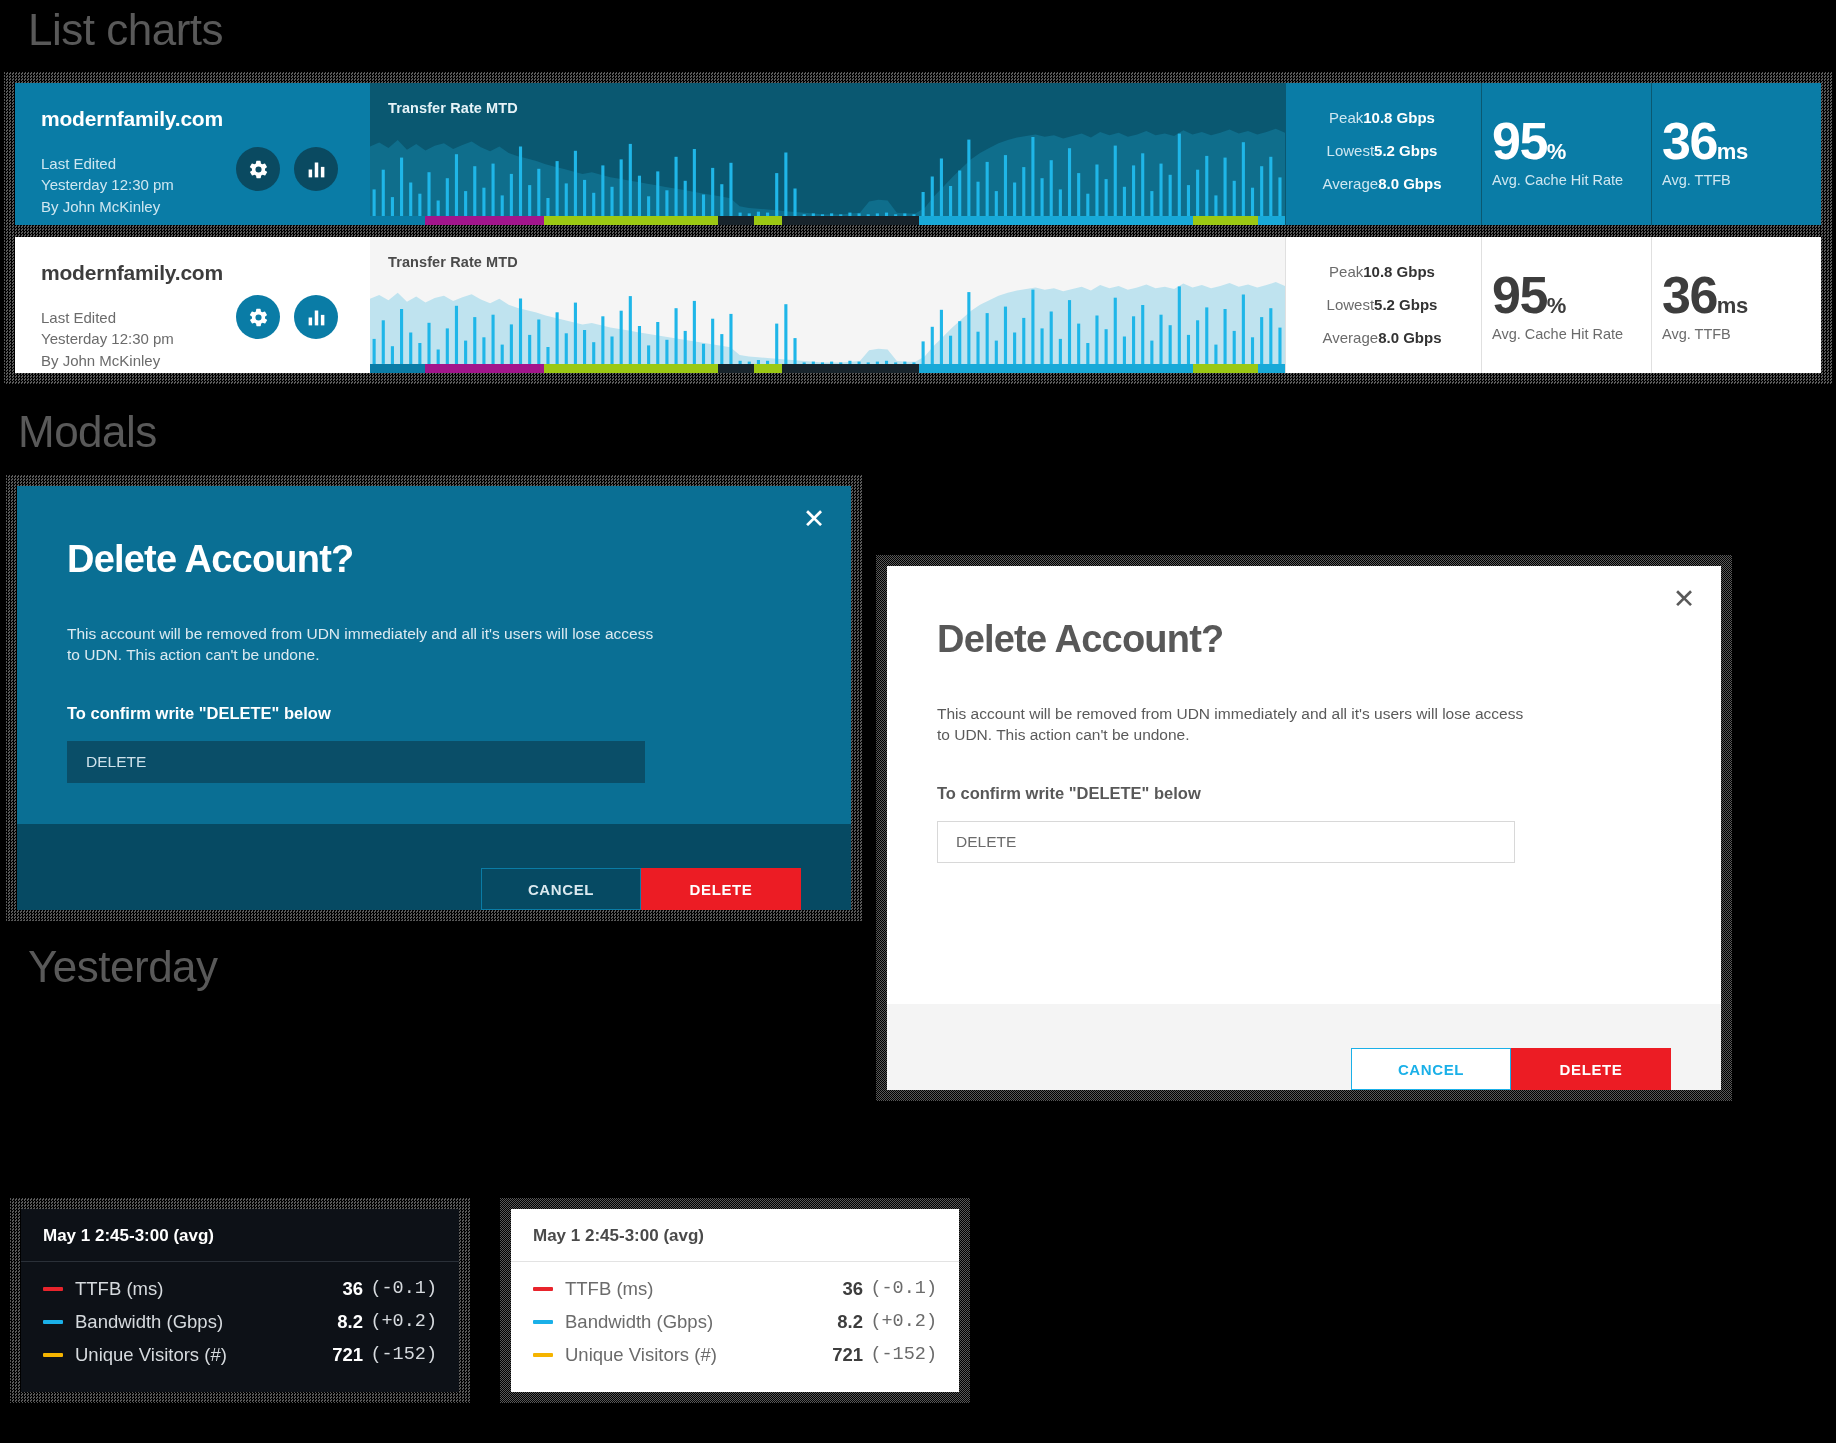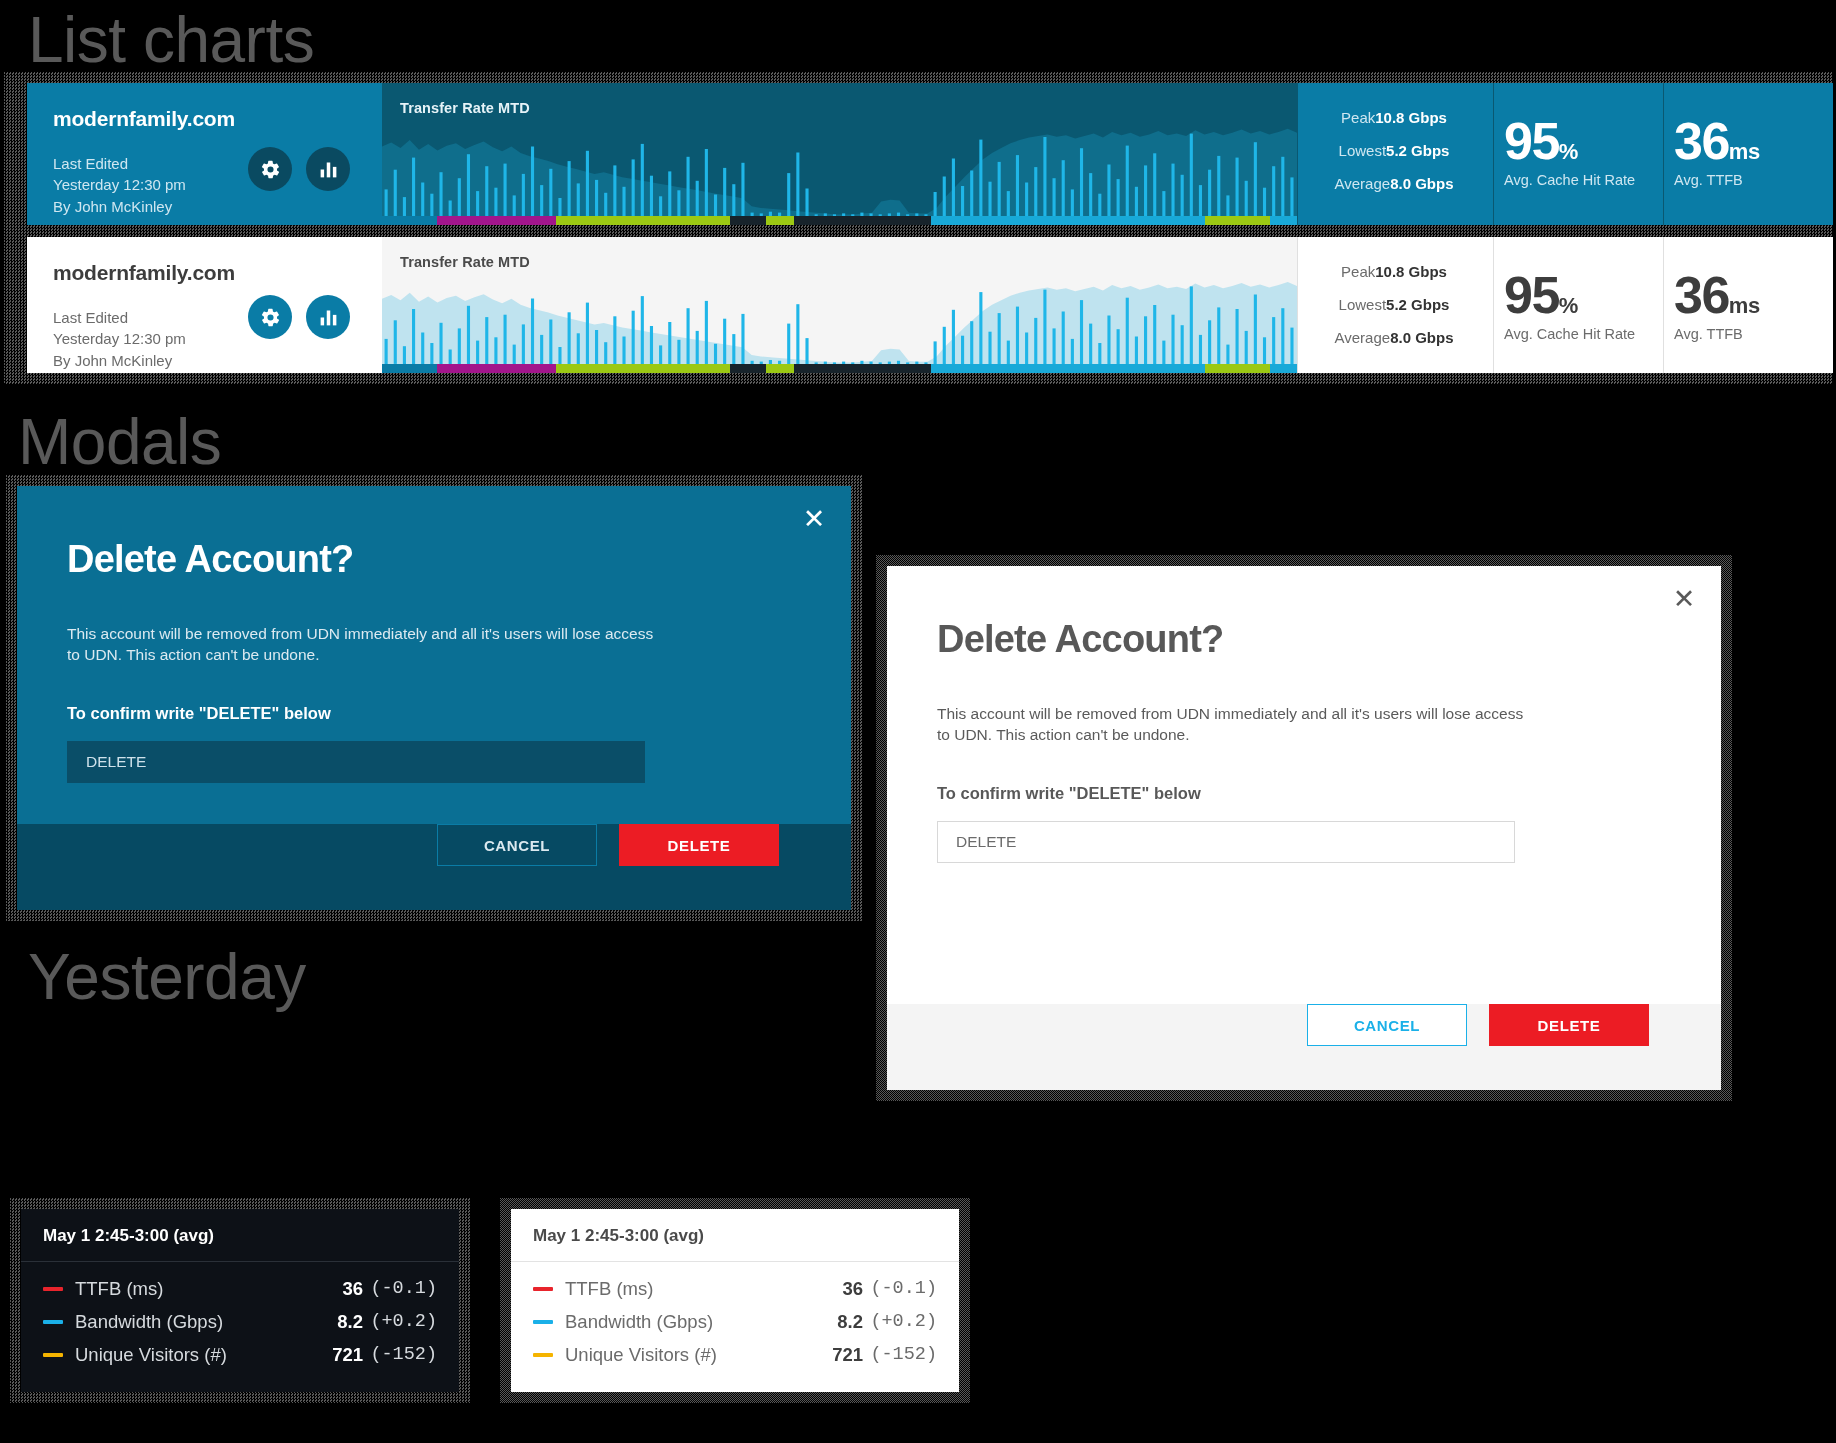--- a/index.html
+++ b/index.html
@@ -6,21 +6,21 @@
   html, body {
     width: 1836px; height: 1443px;
     background: #000;
     font-family: "Liberation Sans", sans-serif;
     overflow: hidden;
   }
 
   
   .section-title {
     color: #595959;
-    font-size: 64px;
+    font-size: 44px;
     font-weight: 400;
     letter-spacing: -0.5px;
     line-height: 1;
   }
 
   
   .noise-frame {
     position: absolute;
     background-color: #141414;
     background-image:
@@ -30,21 +30,20 @@
   }
   .noise-frame.soft { background-size: 2px 2px; }
 
   
   .list-card {
     display: flex;
     width: 100%;
     height: 100%;
     overflow: hidden;
     position: relative;
-    margin-left: 12px;
   }
   .lc-info {
     width: 355px;
     flex: 0 0 355px;
     padding: 24px 26px 0 26px;
     position: relative;
   }
   .lc-domain {
     font-size: 21px;
     font-weight: bold;
@@ -182,23 +181,22 @@
     margin-top: 18px;
     height: 42px;
     display: flex; align-items: center;
     padding: 0 18px;
     font-size: 15.5px;
     width: 578px;
     border: 1px solid transparent;
   }
   .modal-footer {
     flex: 0 0 86px;
-    display: flex; align-items: flex-start; justify-content: flex-end;
-    gap: 22px;
-    padding-right: 72px;
+    display: flex; align-items: flex-end; justify-content: flex-end;
+    padding-right: 50px;
   }
   .btn {
     min-width: 160px;
     height: 42px;
     display: flex; align-items: center; justify-content: center;
     font-size: 15px; font-weight: bold; letter-spacing: 0.6px;
     border: 1px solid transparent;
   }
   .btn-delete { background: #ec1c24; color: #ffffff; }
 

